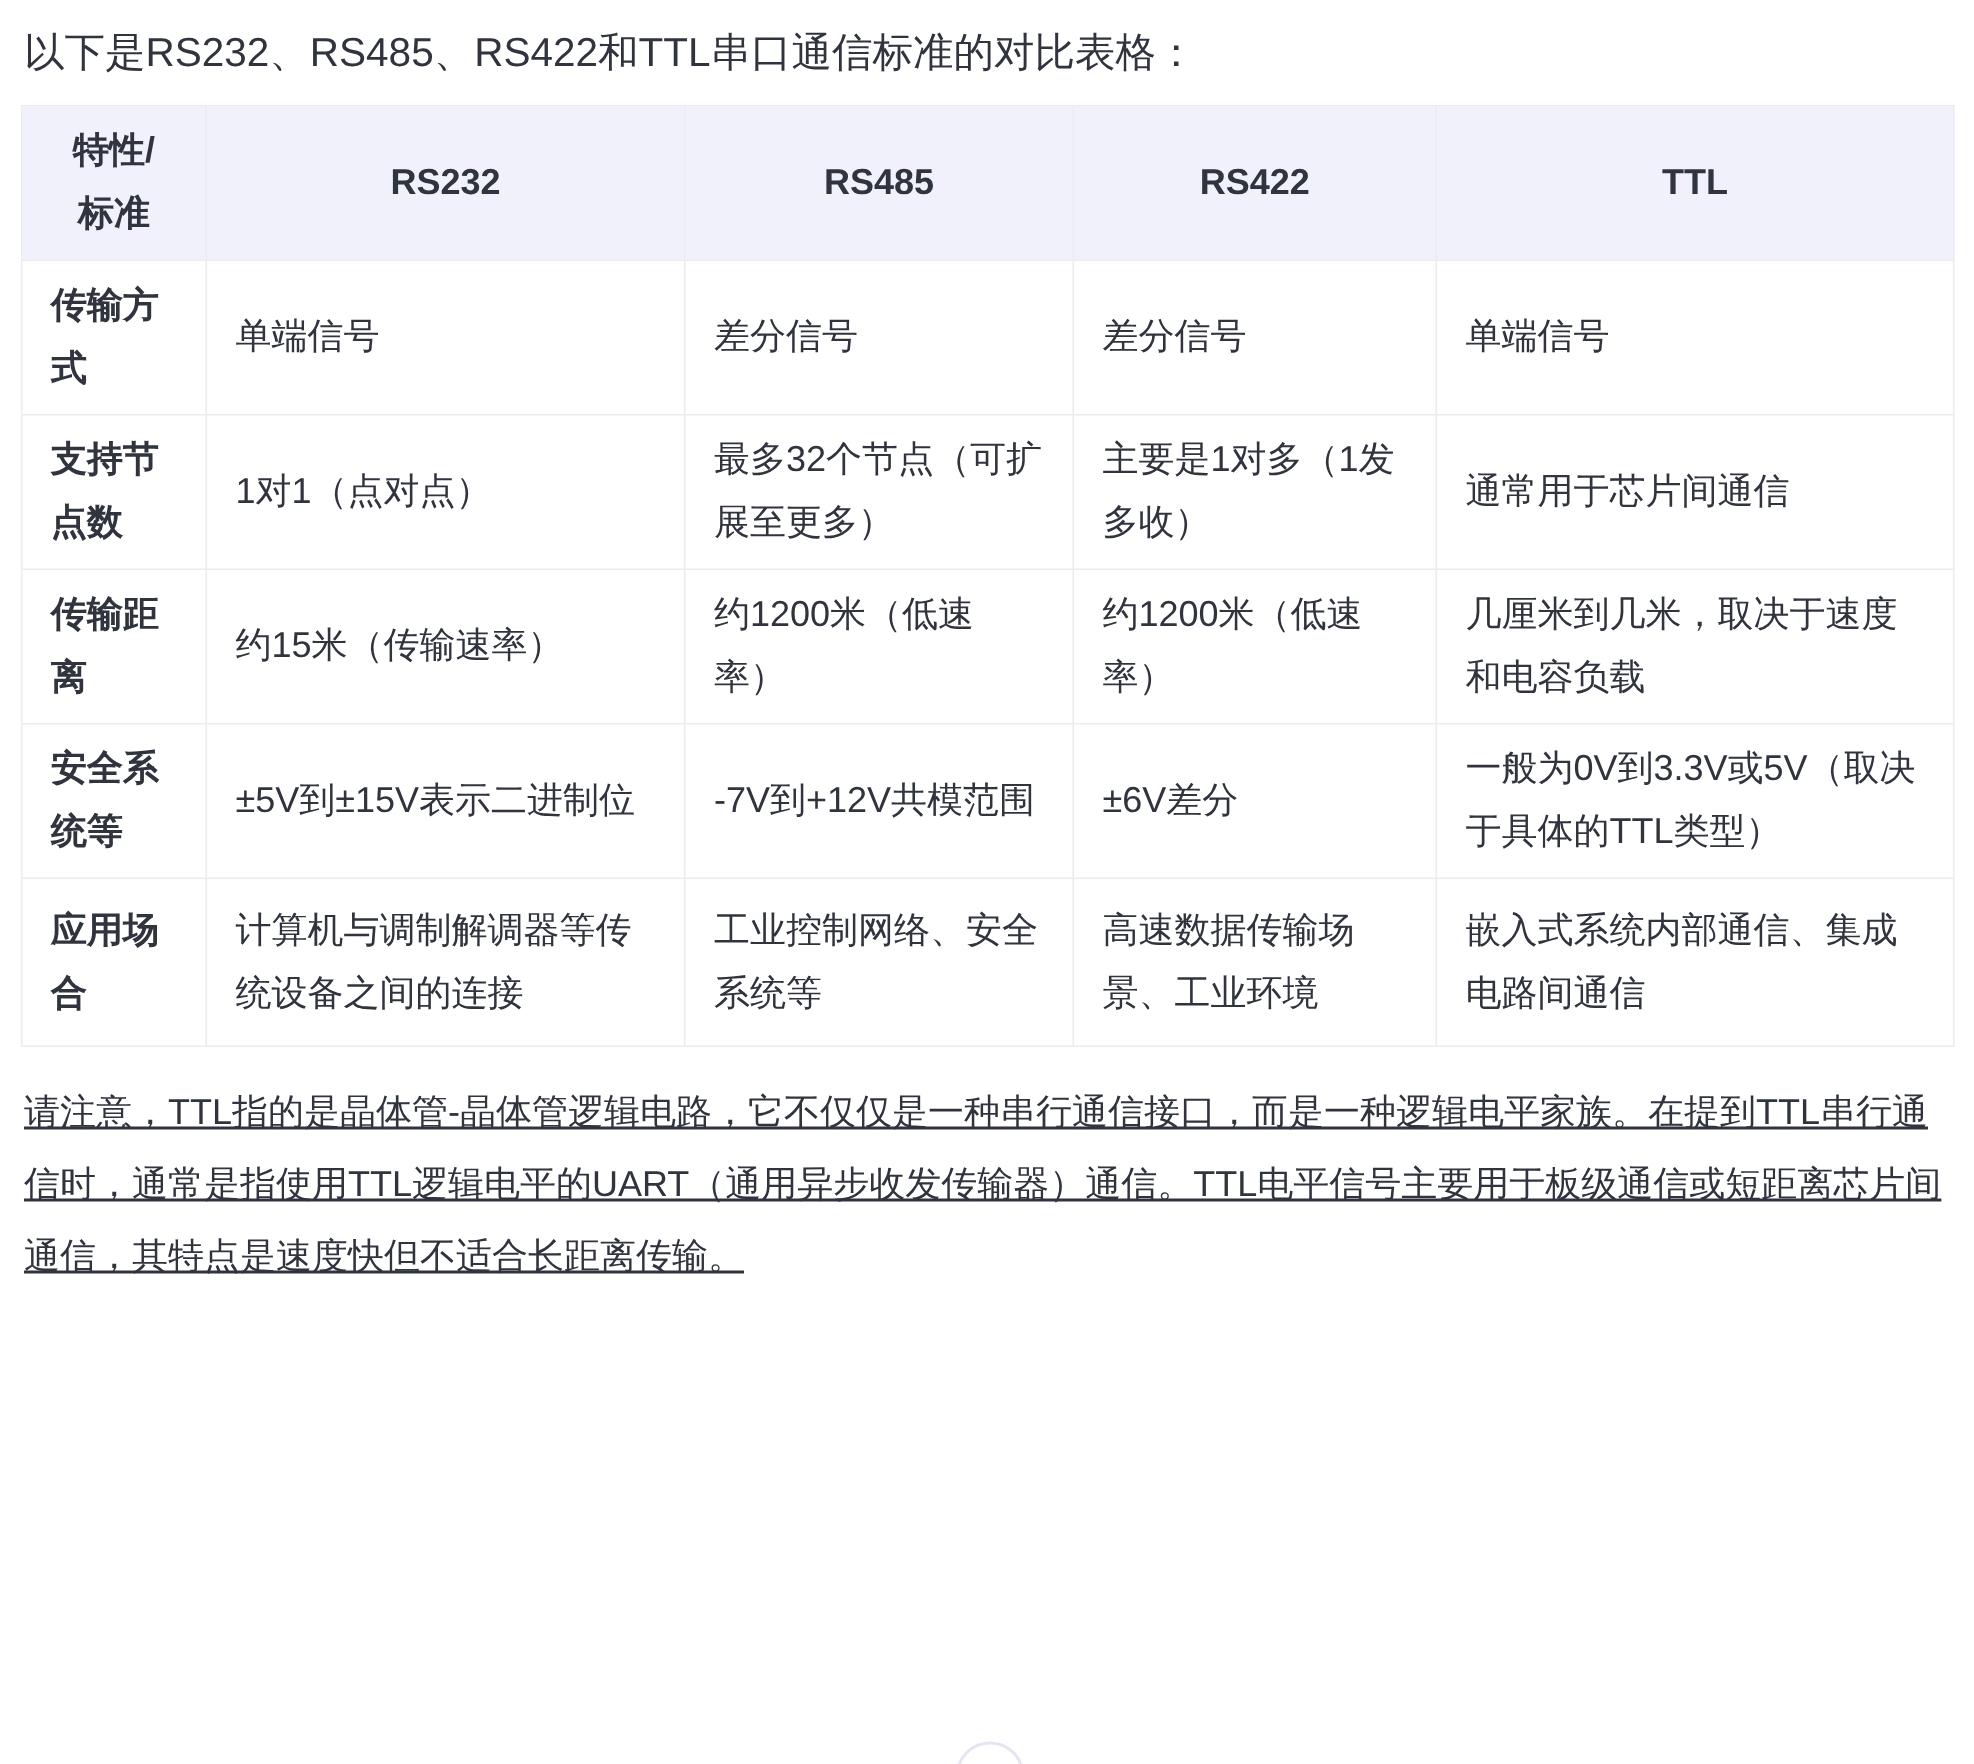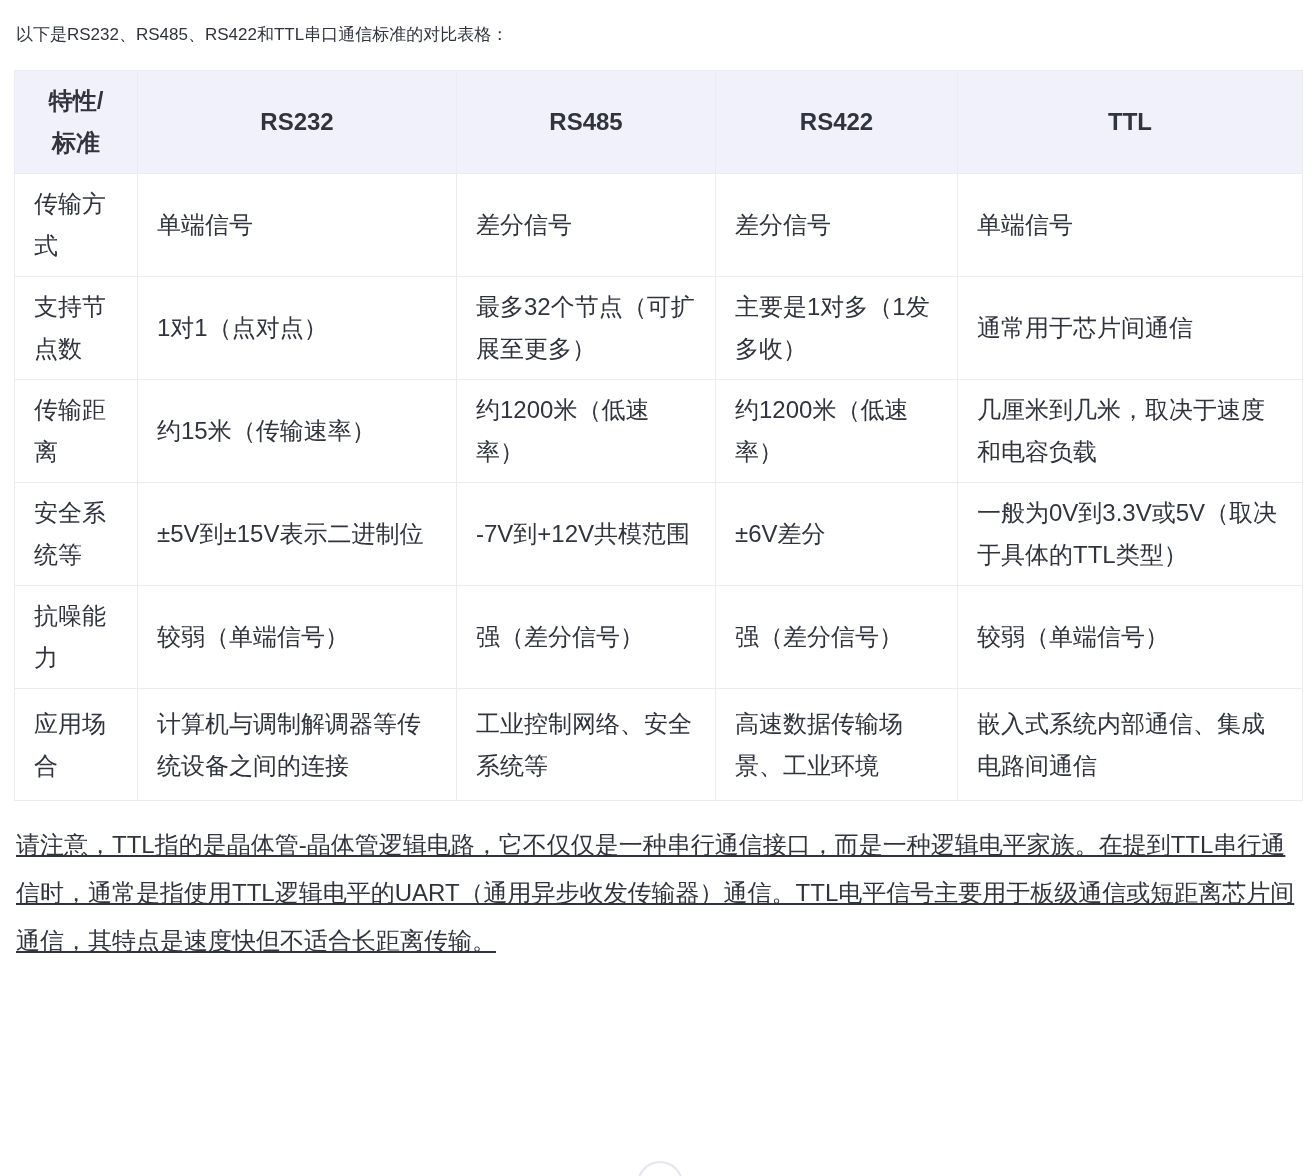--- a/index.html
+++ b/index.html
@@ -7,42 +7,42 @@
     --border:#EBECF3;
     --text:#30343F;
   }
   html,body{margin:0;padding:0;}
   body{
     width:1316px;height:1176px;position:relative;overflow:hidden;
     background:#ffffff;color:var(--text);
     font-family:"Liberation Sans","DejaVu Sans",sans-serif;
   }
   .page{padding:12px 14px 0 14px;}
-  .intro{font-size:17px;line-height:34px;margin:6px 0 18px 2px;}
+  .intro{font-size:27px;line-height:34px;margin:6px 0 18px 2px;}
   table.cmp{
     border-collapse:collapse;table-layout:fixed;width:1288px;
     font-size:24px;
   }
   .cmp th,.cmp td{
     border:1px solid var(--border);
     vertical-align:middle;
     line-height:42px;
     padding:9px 19px;
     word-break:break-word;
     overflow-wrap:break-word;
   }
   .cmp thead tr{height:93px;}
   .cmp tbody tr{height:102px;}
   .cmp tbody tr:last-child{height:112px;padding-left:29px;}
   .cmp thead th{
     background:var(--header-bg);
     font-weight:700;text-align:center;
   }
   th.feat{white-space:pre-line;}
-  td.rowlabel{font-weight:400;text-align:left;}
+  td.rowlabel{font-weight:700;text-align:left;}
   .cmp td{text-align:left;}
   .note{font-size:24px;line-height:48px;margin:20px 0 0 2px;text-decoration:underline;}
   .scroll-btn{
     position:absolute;top:1161px;left:637px;
     width:46px;height:46px;border-radius:50%;
     border:2px solid #E4E5F2;background:#ffffff;
     box-sizing:border-box;cursor:pointer;
   }
 </style>
 </head>
@@ -93,27 +93,20 @@
         <td>几厘米到几米，取决于速度和电容负载</td>
       </tr>
       <tr>
         <td class="rowlabel">安全系统等</td>
         <td>±5V到±15V表示二进制位</td>
         <td>-7V到+12V共模范围</td>
         <td>±6V差分</td>
         <td>一般为0V到3.3V或5V（取决于具体的TTL类型）</td>
       </tr>
       <tr>
-        <td class="rowlabel">抗噪能力</td>
-        <td>较弱（单端信号）</td>
-        <td>强（差分信号）</td>
-        <td>强（差分信号）</td>
-        <td>较弱（单端信号）</td>
-      </tr>
-      <tr>
         <td class="rowlabel">应用场合</td>
         <td>计算机与调制解调器等传统设备之间的连接</td>
         <td>工业控制网络、安全系统等</td>
         <td>高速数据传输场景、工业环境</td>
         <td>嵌入式系统内部通信、集成电路间通信</td>
       </tr>
     </tbody>
   </table>
 
   <p class="note">请注意，TTL指的是晶体管-晶体管逻辑电路，它不仅仅是一种串行通信接口，而是一种逻辑电平家族。在提到TTL串行通信时，通常是指使用TTL逻辑电平的UART（通用异步收发传输器）通信。TTL电平信号主要用于板级通信或短距离芯片间通信，其特点是速度快但不适合长距离传输。</p>

